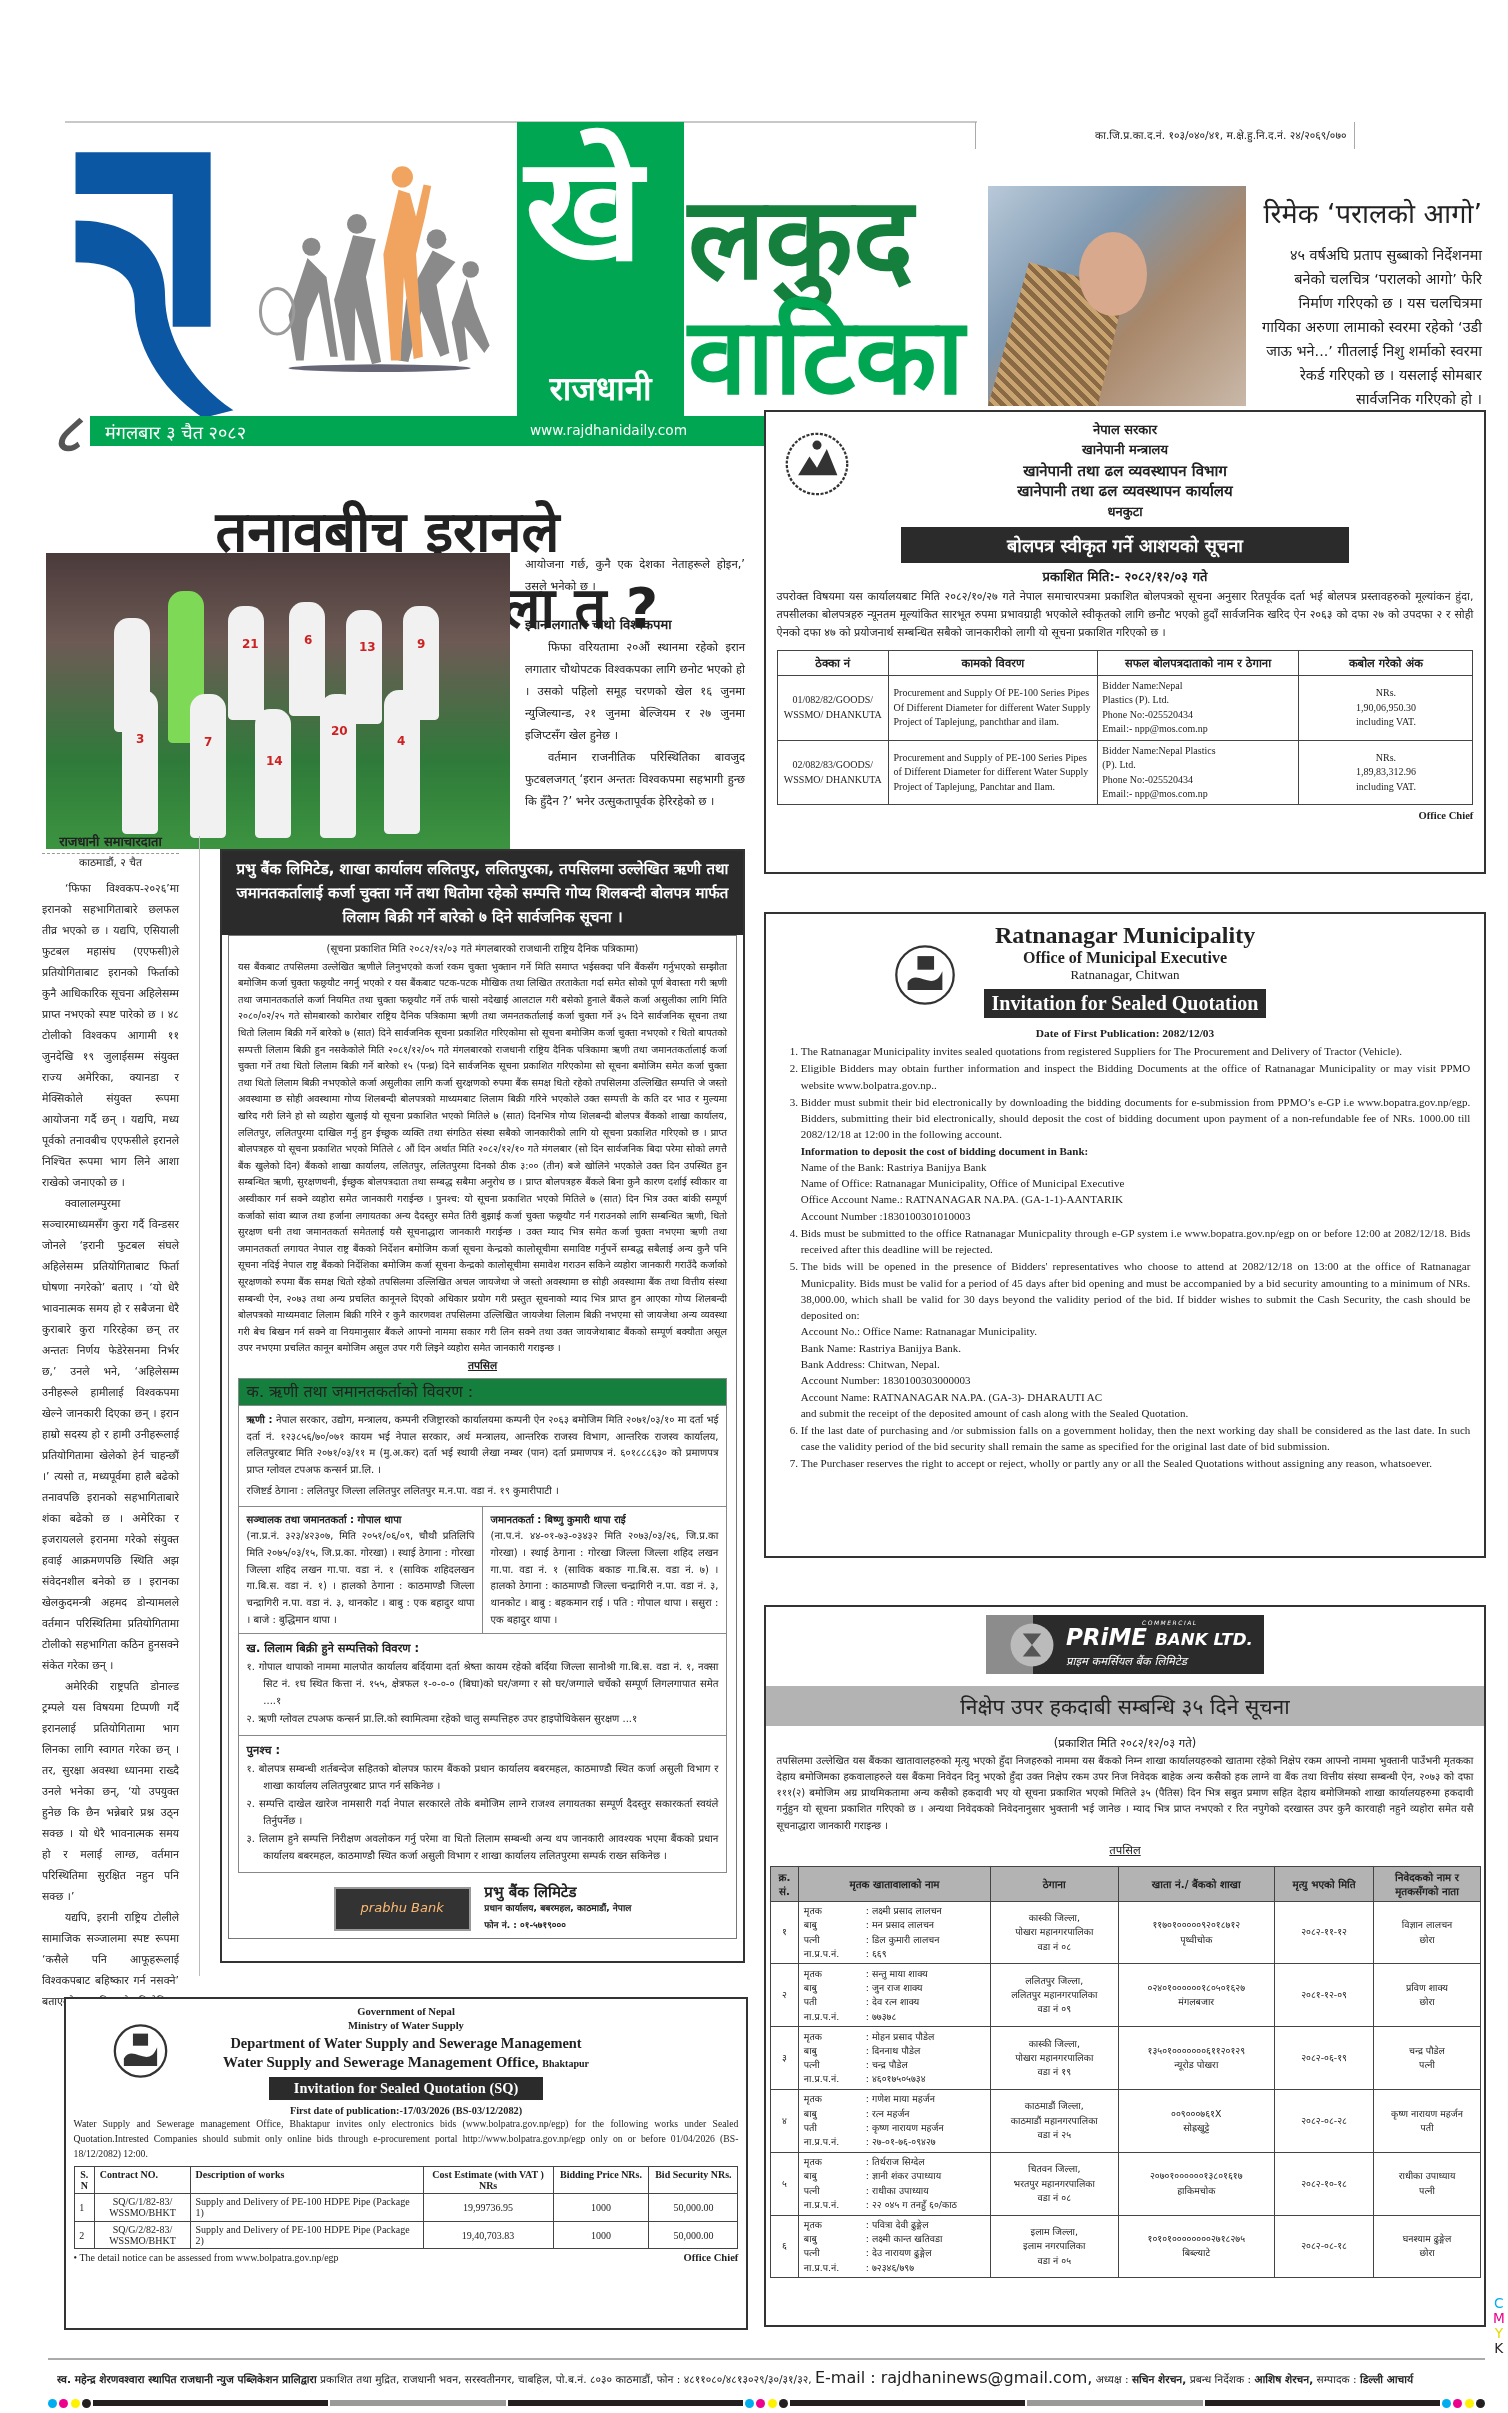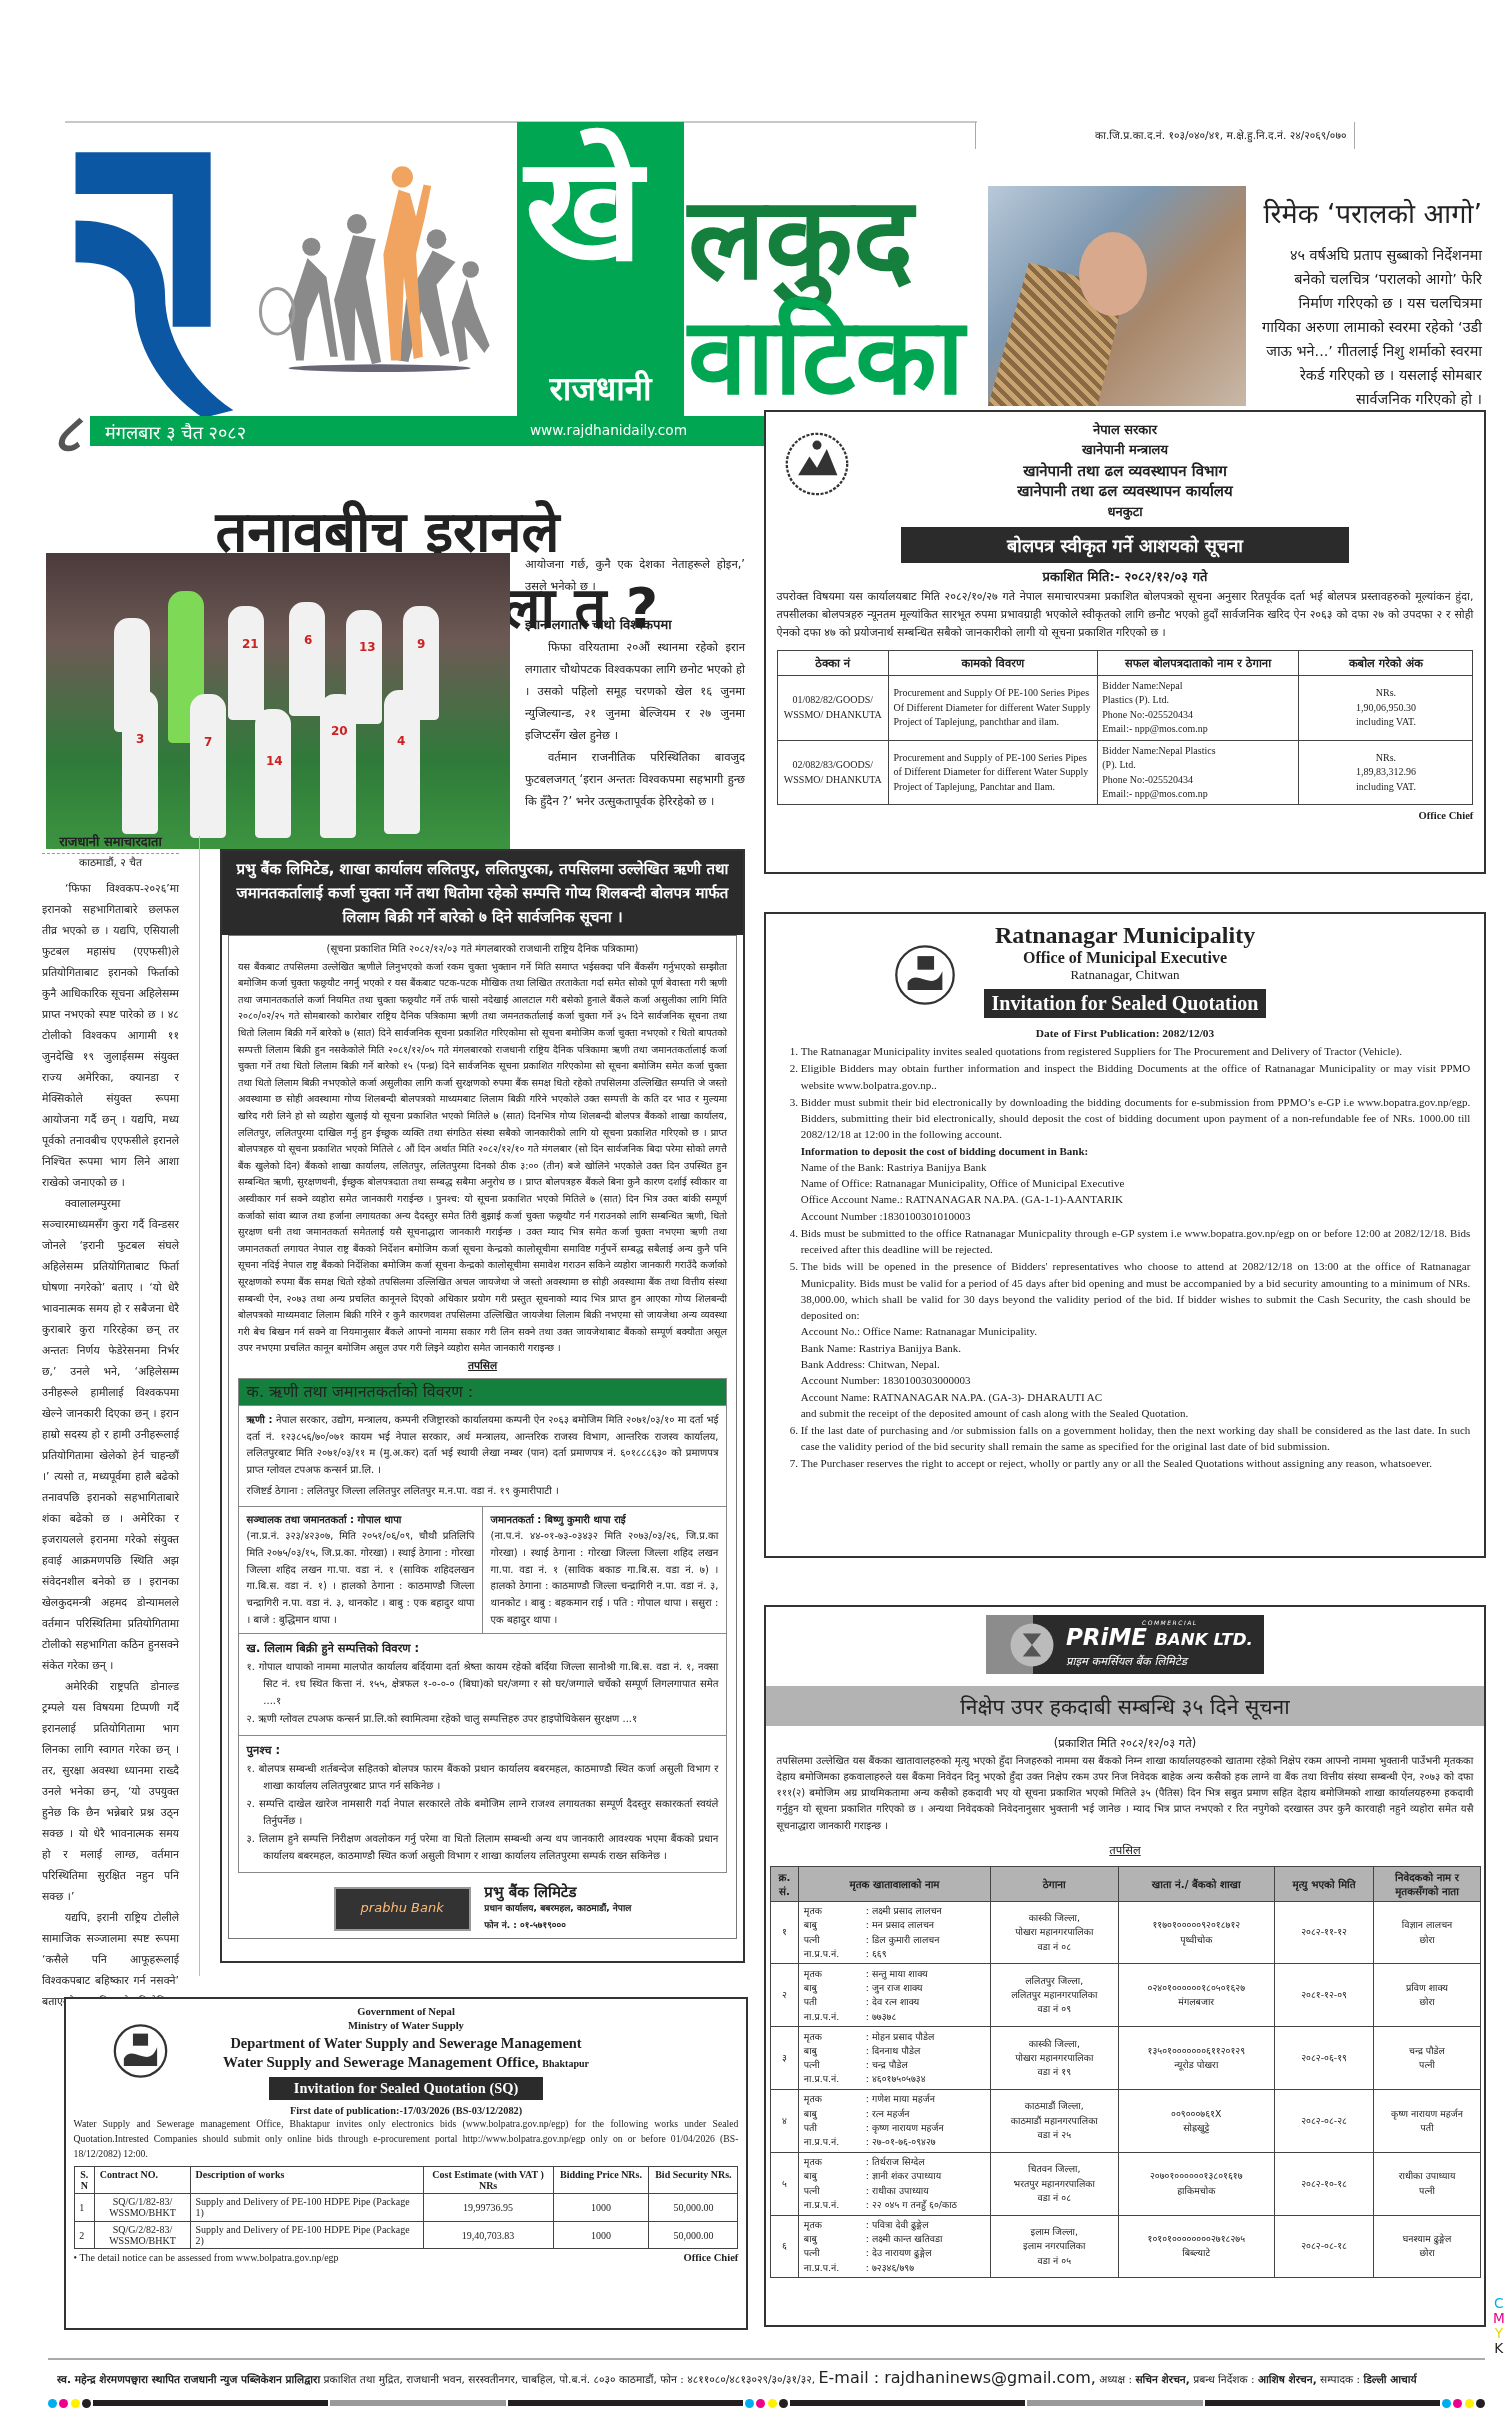--- a/index.html
+++ b/index.html
@@ -684,21 +684,21 @@
       </tbody>
   </table>
   <div class="foot">
     <span>• <span>The detail notice can be assessed from www.bolpatra.gov.np/egp</span></span>
     <b>Office Chief</b>
   </div>
 </div>
 
 <div class="abs" id="footer-rule"></div>
 <div class="abs" id="imprint">
-  <b>स्व. महेन्द्र शेरमणपछ्वारा स्थापित राजधानी न्युज पब्लिकेशन प्रालिद्वारा</b>
+  <b>स्व. महेन्द्र शेरणवश्वारा स्थापित राजधानी न्युज पब्लिकेशन प्रालिद्वारा</b>
   <span>प्रकाशित तथा मुद्रित, राजधानी भवन, सरस्वतीनगर, चाबहिल, पो.ब.नं. ८०३० काठमाडौं, फोन : ४८११०८०/४८१३०२९/३०/३१/३२,</span>
   <span class="email">E-mail : rajdhaninews@gmail.com,</span>
   <span>अध्यक्ष :</span>
   <b>सचिन शेरचन,</b>
   <span>प्रबन्ध निर्देशक :</span>
   <b>आशिष शेरचन,</b>
   <span>सम्पादक :</span>
   <b>डिल्ली आचार्य</b>
 </div>
 <div class="abs" id="bottom-strip">

